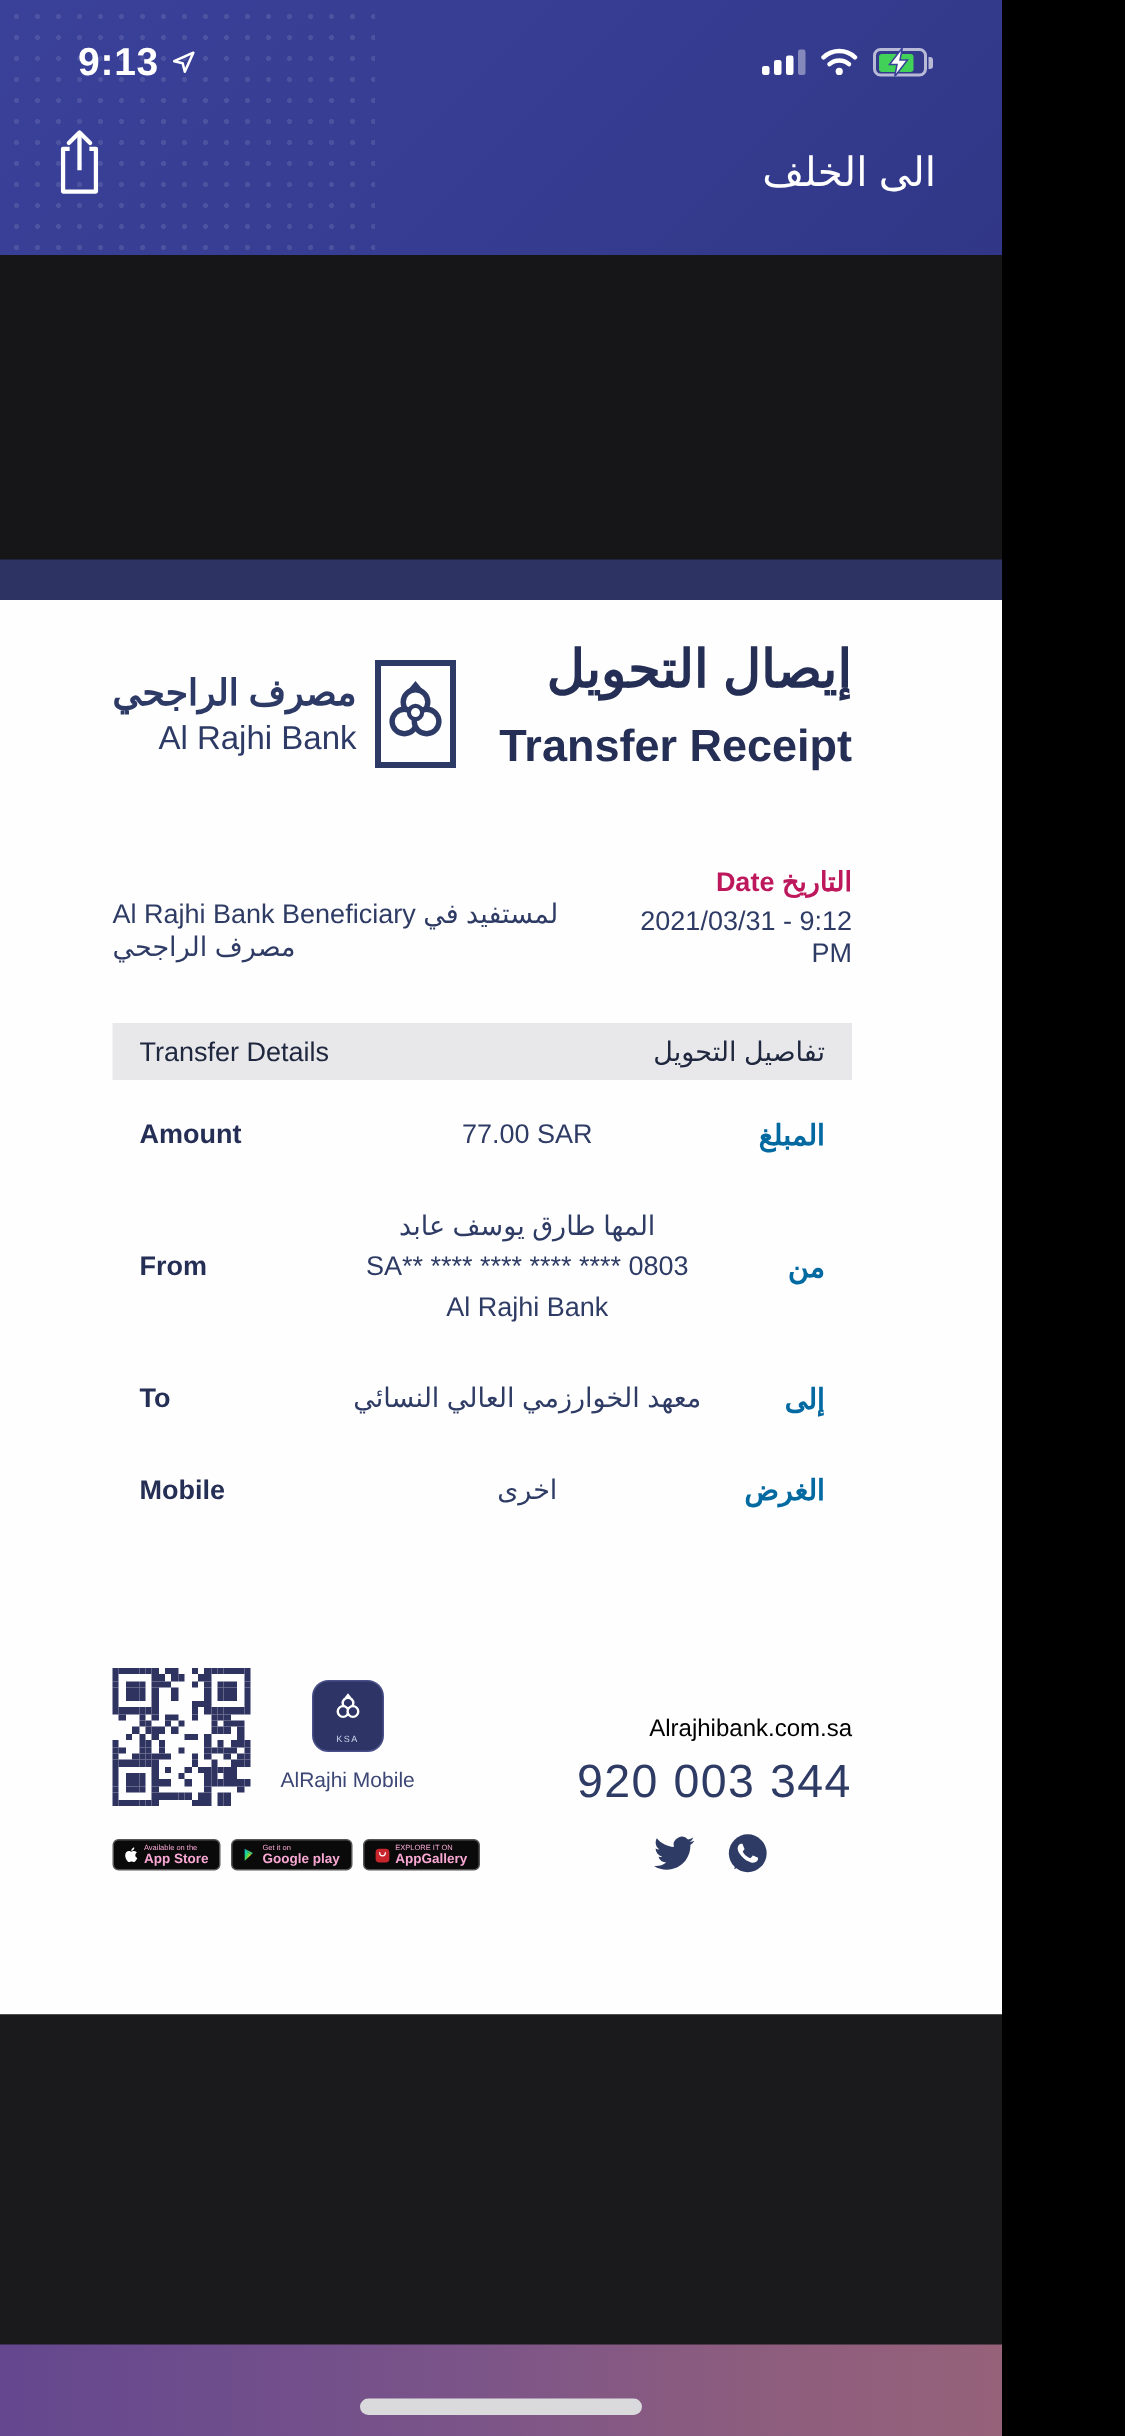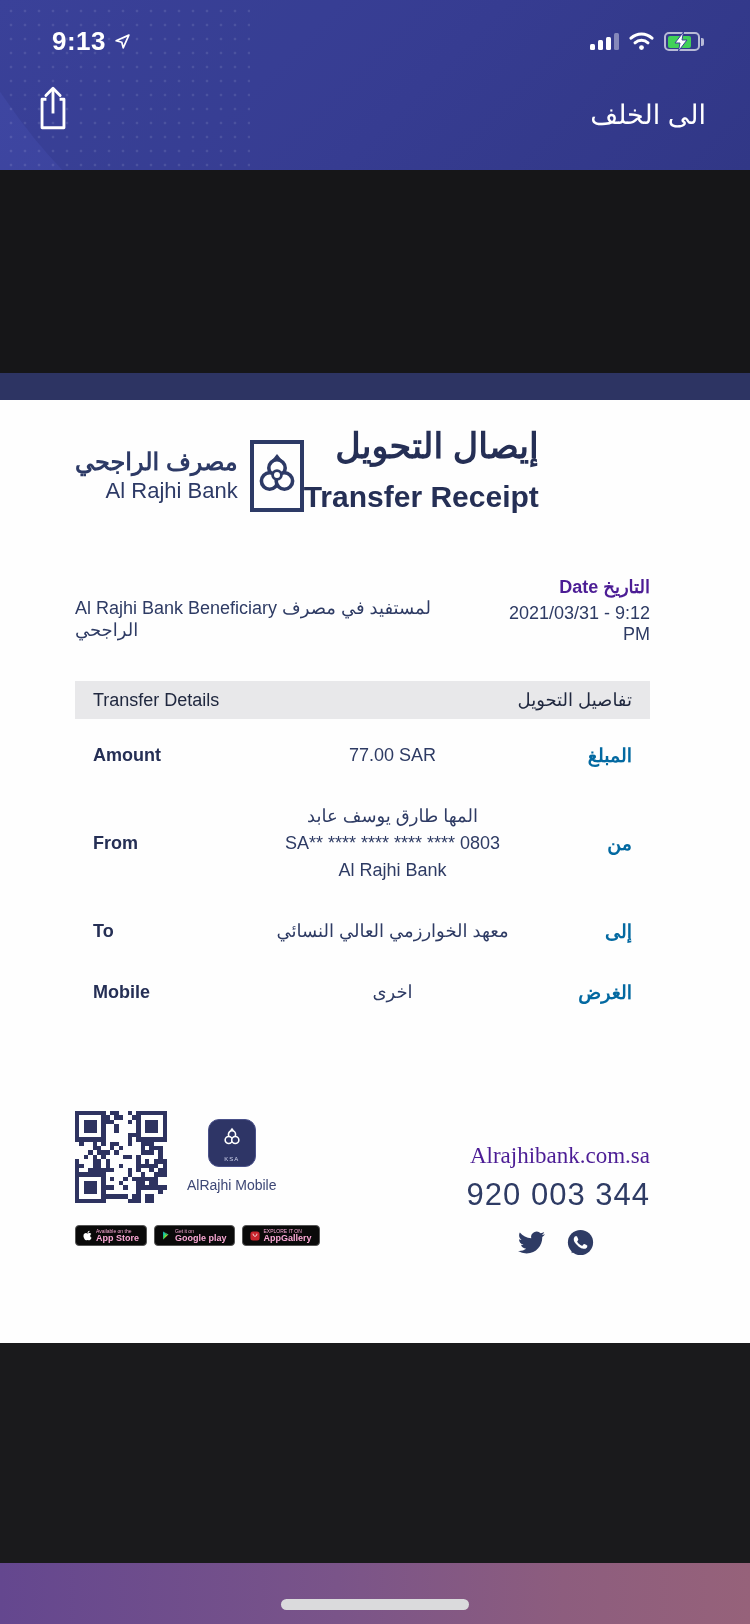--- a/index.html
+++ b/index.html
@@ -1,18 +1,18 @@
 <!DOCTYPE html>
 <html><head>
 <meta charset="utf-8">
 <style>
   * { margin:0; padding:0; box-sizing:border-box; }
   html,body { width:750px; }
   body { font-family:"Liberation Sans", sans-serif; background:#000; }
-  .phone { width:750px; height:1624px; display:flex; flex-direction:column; overflow:hidden; position:relative; background:#18181a; }
+  .phone { width:668px; height:1624px; display:flex; flex-direction:column; overflow:hidden; position:relative; background:#18181a; }
 
   
   .header { height:170px; background:linear-gradient(135deg,#3f47a3 0%,#3a419a 55%,#353c8e 100%); position:relative; overflow:hidden; flex:none; }
   .header::before { content:""; position:absolute; width:1100px; height:1100px; border-radius:50%; background:rgba(18,22,70,.10); right:-260px; top:-760px; }
   .header::after { content:""; position:absolute; left:-10px; top:-10px; width:260px; height:200px;
     background-image:radial-gradient(rgba(255,255,255,.10) 1.5px, transparent 1.6px); background-size:14px 14px; }
   .status-row { position:relative; z-index:2; display:flex; align-items:center; justify-content:space-between; padding:26px 44px 0 52px; }
   .time-wrap { display:flex; align-items:center; gap:8px; color:#fff; font-size:26px; font-weight:bold; letter-spacing:.5px; }
   .sicons { display:flex; align-items:center; gap:10px; }
   .sigbars { display:flex; align-items:flex-end; gap:3px; height:17px; }
@@ -29,33 +29,33 @@
 
   
   .black-top { height:203px; background:#161618; flex:none; }
   .navy-band { height:27px; background:#2d3463; flex:none; }
   .black-bottom { height:220px; background:#1a1a1c; flex:none; }
   .home-bar { height:61px; flex:none; background:linear-gradient(90deg,#64478f 0%,#7a5489 45%,#8d5d7e 75%,#96627a 100%); position:relative; }
   .home-pill { position:absolute; left:50%; transform:translateX(-50%); bottom:14px; width:188px; height:11px; border-radius:6px; background:#dadadc; }
 
   
   .receipt { height:943px; background:#fefefe; flex:none; padding:0 100px 0 75px; color:#2e3b64; }
-  .brand-row { margin-top:26px; display:flex; justify-content:flex-start; align-items:flex-start; }
+  .brand-row { margin-top:26px; display:flex; justify-content:space-between; align-items:flex-start; }
   .brand { display:flex; align-items:center; gap:12px; margin-top:14px; }
   .brand-text { text-align:right; color:#2d3a66; }
   .brand-ar { font-size:24px; font-weight:bold; }
   .brand-en { font-size:22px; margin-top:2px; }
   .titles { text-align:right; color:#252f55; }
   .title-ar { font-size:35px; font-weight:bold; }
   .title-en { font-size:30px; font-weight:bold; margin-top:14px; }
 
   .date-row { margin-top:62px; display:flex; justify-content:space-between; align-items:flex-end; }
   .beneficiary { font-size:18px; color:#2e3b64; padding-bottom:4px; }
   .date-block { text-align:right; }
-  .date-label { font-size:18px; font-weight:bold; color:#4c1d95; }
+  .date-label { font-size:18px; font-weight:bold; color:#be185d; }
   .date-value { font-size:18px; margin-top:5px; color:#2e3b64; }
 
   .section-band { margin-top:36px; height:38px; background:#e8e8ea; display:flex; align-items:center; justify-content:space-between; padding:0 18px; }
   .section-en { font-size:18px; color:#20283f; }
   .section-ar { font-size:18px; color:#20283f; }
 
   .rows { margin-top:6px; }
   .drow { display:flex; align-items:center; padding:17px 0; }
   .dlabel-en { width:160px; padding-left:18px; font-size:18px; font-weight:bold; color:#252f55; flex:none; }
   .dlabel-ar { width:100px; padding-right:18px; font-size:19px; font-weight:bold; color:#0369a1; flex:none; text-align:right; }
@@ -69,21 +69,21 @@
   .app-col { display:flex; flex-direction:column; align-items:center; margin-top:8px; }
   .app-icon { width:48px; height:48px; border-radius:11px; background:#2e3566; border:1px solid #4a518a; display:flex; flex-direction:column; align-items:center; justify-content:center; }
   .app-ksa { font-size:6px; color:#cfd3ec; letter-spacing:1px; margin-top:1px; }
   .app-label { margin-top:10px; font-size:14px; color:#3d4775; }
   .badges { display:flex; gap:7px; margin-top:22px; }
   .badge { height:21px; background:#0a0a0a; border:1px solid #555; border-radius:4px; display:flex; align-items:center; padding:0 7px; gap:4px; color:#f9a8d4; }
   .badge-txt { display:flex; flex-direction:column; line-height:1; }
   .badge-top { font-size:5px; white-space:nowrap; }
   .badge-bottom { font-size:9px; font-weight:bold; white-space:nowrap; }
   .foot-right { text-align:right; margin-top:32px; }
-  .website { font-size:23px; color:#4c1d95;font-family:Liberation Serif, serif; }
+  .website { font-size:16px; color:#000000; }
   .phone-num { font-size:31px; color:#2e3b64; margin-top:8px; letter-spacing:1px; }
   .socials { display:flex; justify-content:center; gap:22px; margin-top:16px; padding-right:4px; }
   .socials svg { display:block; }
 </style>
 </head>
 <body>
 
 <div class="phone">
 
   <div class="header">

